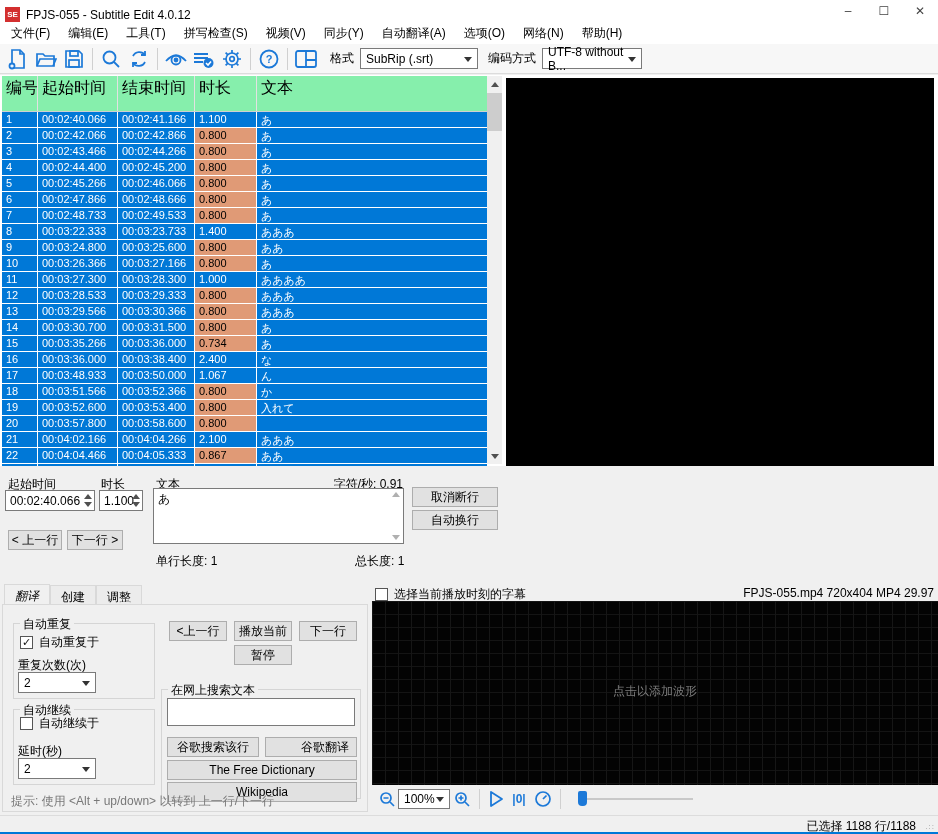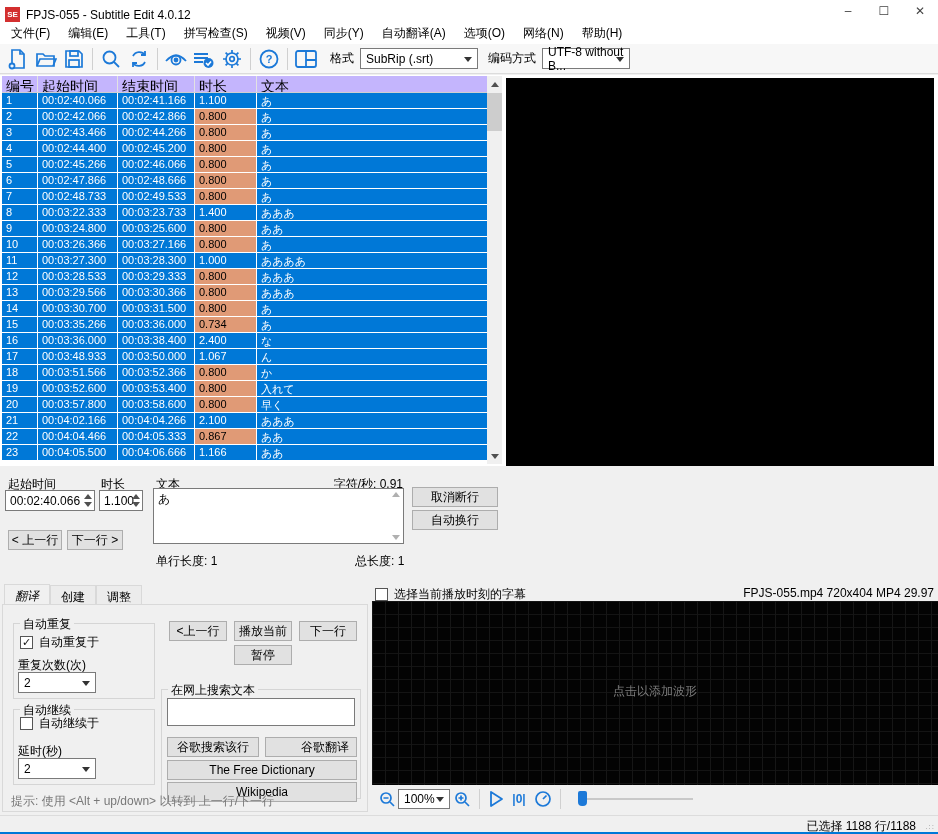--- a/index.html
+++ b/index.html
@@ -21,21 +21,21 @@
   .tb-sep { width:1px; height:22px; background:#d0d0d0; margin:0 4px; }
   .tb-label { margin:0 6px 0 10px; font-size:12px; }
   .combo { background:#fff; border:1px solid #7a7a7a; height:21px; display:flex; align-items:center; padding-left:5px; position:relative; font-size:12px; }
   .combo .caret { position:absolute; right:5px; top:8px; width:0; height:0; border-left:4px solid transparent; border-right:4px solid transparent; border-top:5px solid #333; }
 
   
   .upper-bg { left:0; top:75px; width:938px; height:391px; background:#fff; }
 
   
   .sub-table { left:2px; top:76px; width:500px; height:388px; background:#fff; font-size:11px; }
-  .thead { display:flex; height:17px; border-bottom:1px solid #d0d0d0; background:#c4b5fd; font-size:14px; }
+  .thead { display:flex; height:36px; border-bottom:1px solid #d0d0d0; background:#86efac; font-size:16px; }
   .th { padding:2px 0 0 4px; border-right:1px solid #e2e2e2; overflow:hidden; white-space:nowrap; }
   .tbody { width:485px; }
   .trow { display:flex; height:16px; background:#0078d7; color:#fff; border-bottom:1px solid #fff; }
   .tc { padding:1px 0 0 4px; border-right:1px solid #fff; overflow:hidden; white-space:nowrap; }
   .c-num{ width:36px; } .c-start{ width:80px; } .c-end{ width:77px; } .c-dur{ width:62px; } .c-text{ width:230px; border-right:none; }
   .tc.flag { background:#e09a76; color:#000; }
   .vscroll { position:absolute; right:0; top:0; width:15px; height:388px; background:#f0f0f0; }
   .vs-arrow { position:absolute; left:0; width:15px; height:16px; display:flex; align-items:center; justify-content:center; }
   .tri-up { width:0;height:0;border-left:4px solid transparent;border-right:4px solid transparent;border-bottom:5px solid #505050; }
   .tri-down { width:0;height:0;border-left:4px solid transparent;border-right:4px solid transparent;border-top:5px solid #505050; }
@@ -193,21 +193,21 @@
       <rect x="2" y="3" width="20" height="16" rx="2"></rect>
         <path d="M12 3v16M12 12h10"></path>
     </svg>
   </div>
   <div class="tb-label">格式</div>
   <div class="combo" style="width:118px;">
     <span>SubRip (.srt)</span>
       <span class="caret"></span>
   </div>
   <div class="tb-label">编码方式</div>
-  <div class="combo" style="width:88px;">
+  <div class="combo" style="width:100px;">
     <span>UTF-8 without B...</span>
       <span class="caret"></span>
   </div>
 </div>
 
 <div class="abs upper-bg"></div>
 
 <div class="abs sub-table">
   <div class="thead">
     <div class="th c-num">编号</div>
@@ -348,21 +348,20 @@
         <div class="tc c-start">00:03:52.600</div>
         <div class="tc c-end">00:03:53.400</div>
         <div class="tc c-dur flag">0.800</div>
         <div class="tc c-text">入れて</div>
       </div>
       <div class="trow">
         <div class="tc c-num">20</div>
         <div class="tc c-start">00:03:57.800</div>
         <div class="tc c-end">00:03:58.600</div>
         <div class="tc c-dur flag">0.800</div>
-        <div class="tc c-text">早く</div>
       </div>
       <div class="trow">
         <div class="tc c-num">21</div>
         <div class="tc c-start">00:04:02.166</div>
         <div class="tc c-end">00:04:04.266</div>
         <div class="tc c-dur">2.100</div>
         <div class="tc c-text">あああ</div>
       </div>
       <div class="trow">
         <div class="tc c-num">22</div>

